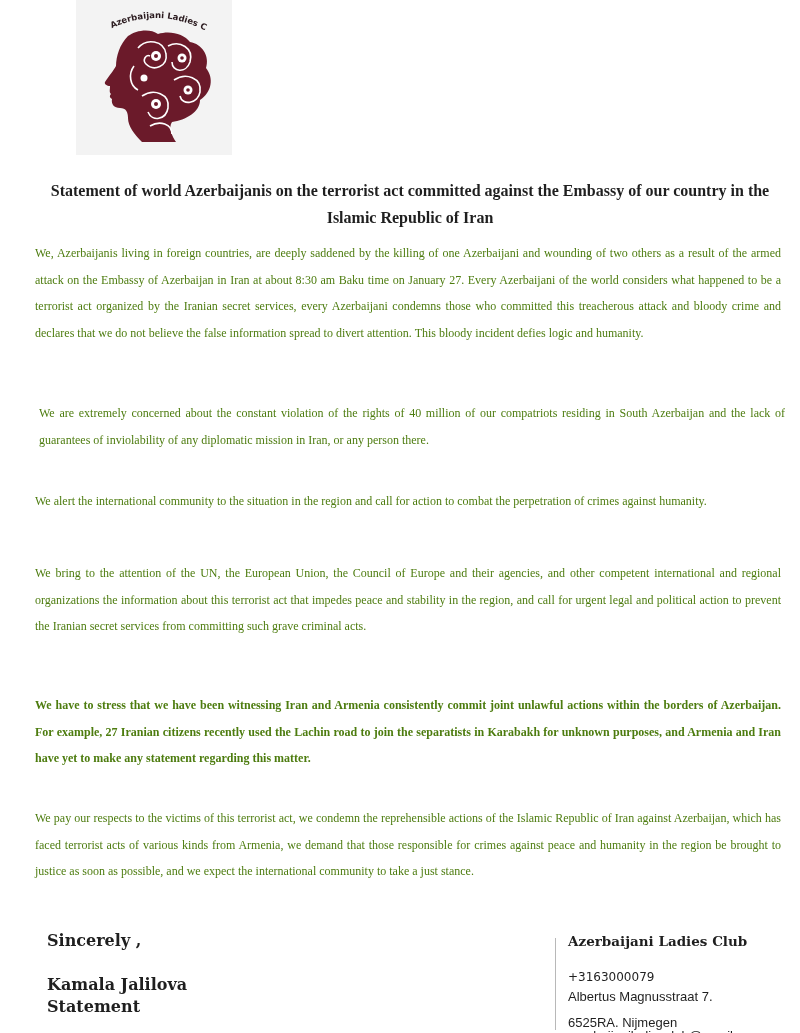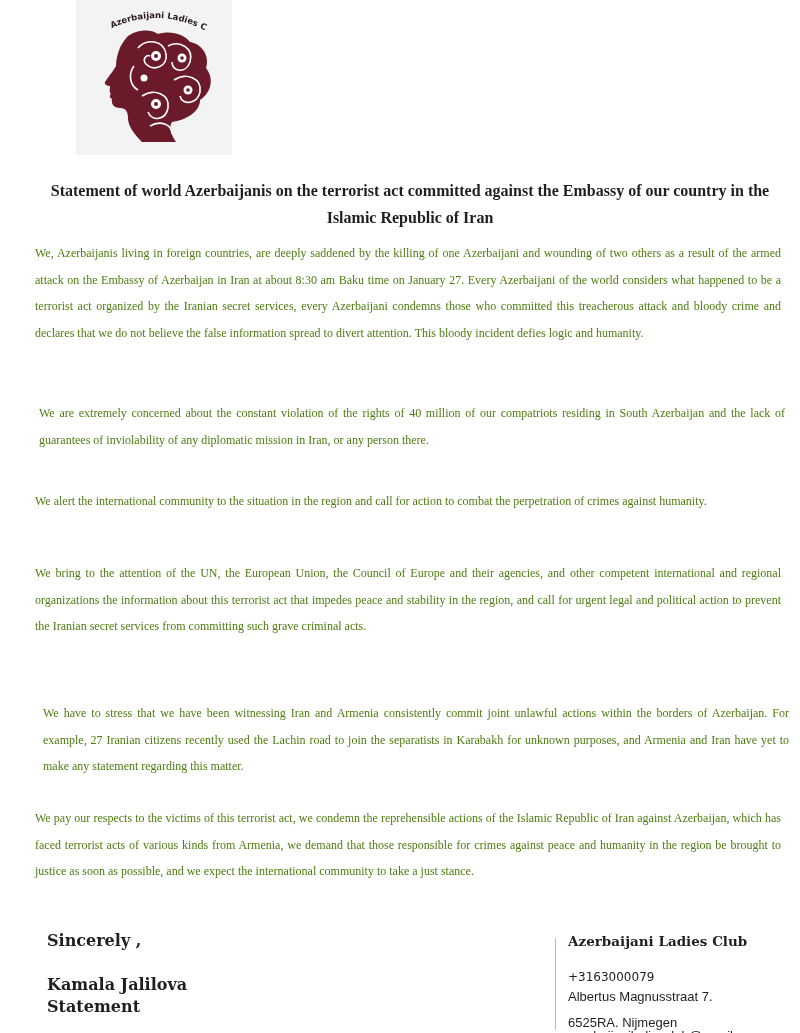--- a/index.html
+++ b/index.html
@@ -63,21 +63,21 @@
     </g>
   </svg>
 </div>
 
 <div class="title">Statement of world Azerbaijanis on the terrorist act committed against the Embassy of our country in the Islamic Republic of Iran</div>
 
 <p class="body-text" style="top:240px; margin:0;">We, Azerbaijanis living in foreign countries, are deeply saddened by the killing of one Azerbaijani and wounding of two others as a result of the armed attack on the Embassy of Azerbaijan in Iran at about 8:30 am Baku time on January 27. Every Azerbaijani of the world considers what happened to be a terrorist act organized by the Iranian secret services, every Azerbaijani condemns those who committed this treacherous attack and bloody crime and declares that we do not believe the false information spread to divert attention. This bloody incident defies logic and humanity.</p>
 <p class="body-text" style="top:396px; margin:4px;">We are extremely concerned about the constant violation of the rights of 40 million of our compatriots residing in South Azerbaijan and the lack of guarantees of inviolability of any diplomatic mission in Iran, or any person there.</p>
 <p class="body-text" style="top:488px; margin:0;">We alert the international community to the situation in the region and call for action to combat the perpetration of crimes against humanity.</p>
 <p class="body-text" style="top:560px; margin:0;">We bring to the attention of the UN, the European Union, the Council of Europe and their agencies, and other competent international and regional organizations the information about this terrorist act that impedes peace and stability in the region, and call for urgent legal and political action to prevent the Iranian secret services from committing such grave criminal acts.</p>
-<p class="body-text" style="top:692px; margin:8px;">We have to stress that we have been witnessing Iran and Armenia consistently commit joint unlawful actions within the borders of Azerbaijan. For example, 27 Iranian citizens recently used the Lachin road to join the separatists in Karabakh for unknown purposes, and Armenia and Iran have yet to make any statement regarding this matter.</p>
+<p class="body-text" style="top:692px; margin:0;font-weight:bold;">We have to stress that we have been witnessing Iran and Armenia consistently commit joint unlawful actions within the borders of Azerbaijan. For example, 27 Iranian citizens recently used the Lachin road to join the separatists in Karabakh for unknown purposes, and Armenia and Iran have yet to make any statement regarding this matter.</p>
 <p class="body-text" style="top:805px; margin:0;">We pay our respects to the victims of this terrorist act, we condemn the reprehensible actions of the Islamic Republic of Iran against Azerbaijan, which has faced terrorist acts of various kinds from Armenia, we demand that those responsible for crimes against peace and humanity in the region be brought to justice as soon as possible, and we expect the international community to take a just stance.</p>
 
 <div class="sign-block">
   <div>Sincerely ,</div>
   <div style="height:22px;"></div>
   <div>Kamala Jalilova</div>
   <div>Statement</div>
 </div>
 
 <div class="divider"></div>

